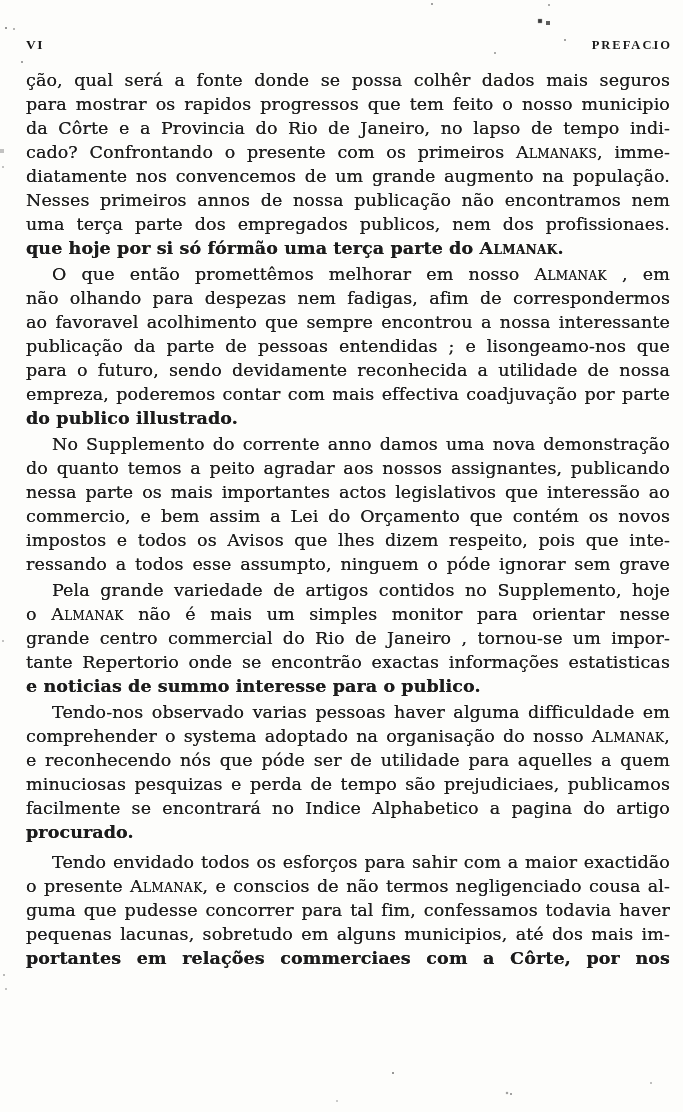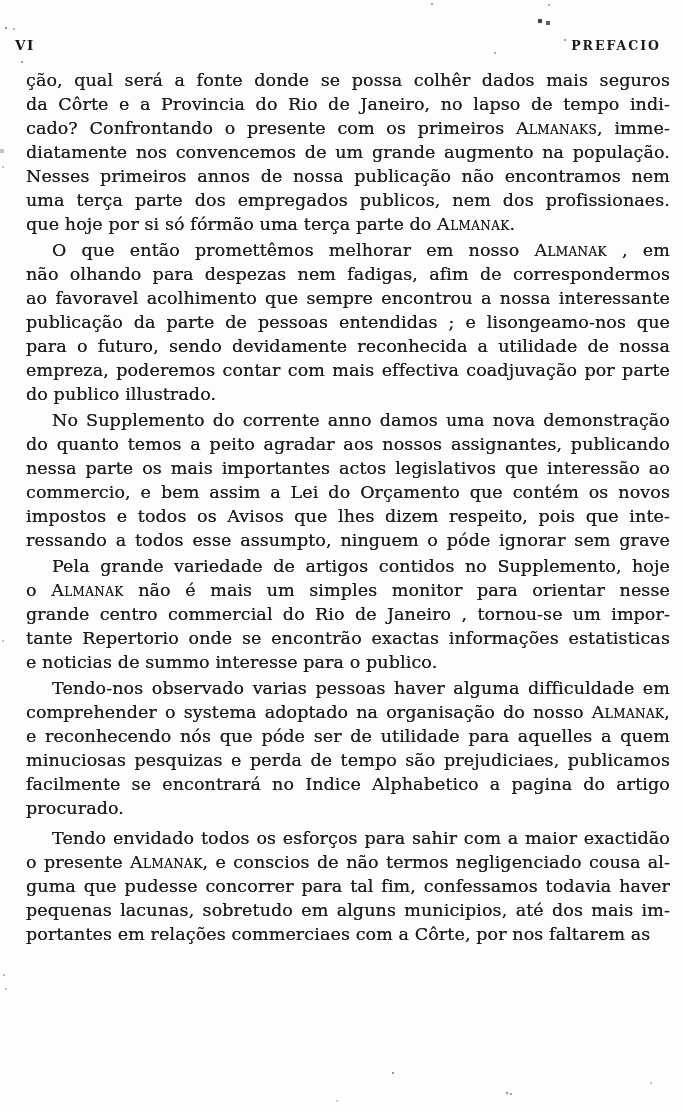--- a/index.html
+++ b/index.html
@@ -11,23 +11,24 @@
     background: #fdfdfb;
     overflow: hidden;
     font-family: "DejaVu Serif", "Liberation Serif", serif;
     color: #1c1c1c;
   }
 
   
   .running-head {
     position: absolute;
     top: 37px;
-    left: 13px;
+    left: 24px;
     width: 648px;
     height: 16px;
+    font-family: Liberation Serif, serif;
   }
   .folio {
     position: absolute;
     left: 2px;
     top: 0;
     font-weight: bold;
     font-size: 13.5px;
     letter-spacing: 1.5px;
     color: #151515;
   }
@@ -56,21 +57,21 @@
     height: 24px;
     line-height: 24px;
     overflow: hidden;
     font-size: 17.5px;
     letter-spacing: 0.1px;
     text-align: justify;
     text-align-last: justify;
     text-shadow: 0 0 0.3px rgba(20,20,20,0.8);
     white-space: normal;
   }
-  .line.last { text-align-last: left; }
+  .line.last { text-align-last: left; font-weight: bold; }
   .para.indent .line.first { padding-left: 26px; }
   .sc { font-variant: small-caps; letter-spacing: 0.4px; }
 
   
   .specks {
     position: absolute;
     top: 0; left: 0;
     width: 2px; height: 2px;
     background: transparent;
     box-shadow:
@@ -103,20 +104,21 @@
   <div class="specks"></div>
 
   <div class="running-head">
     <span class="folio">VI</span>
     <span class="head-title">PREFACIO</span>
   </div>
 
   <div class="body-text">
       <div class="para">
         <div class="line first">ção, qual será a fonte donde se possa colhêr dados mais seguros</div>
+        <div class="line">para mostrar os rapidos progressos que tem feito o nosso municipio</div>
         <div class="line">da Côrte e a Provincia do Rio de Janeiro, no lapso de tempo indi-</div>
         <div class="line">cado? Confrontando o presente com os primeiros <span class="sc">Almanaks</span>, imme-</div>
         <div class="line">diatamente nos convencemos de um grande augmento na população.</div>
         <div class="line">Nesses primeiros annos de nossa publicação não encontramos nem</div>
         <div class="line">uma terça parte dos empregados publicos, nem dos profissionaes.</div>
         <div class="line last">que hoje por si só fórmão uma terça parte do <span class="sc">Almanak</span>.</div>
       </div>
       <div class="para indent">
         <div class="line first">O que então promettêmos melhorar em nosso <span class="sc">Almanak</span> , em</div>
         <div class="line">não olhando para despezas nem fadigas, afim de correspondermos</div>

